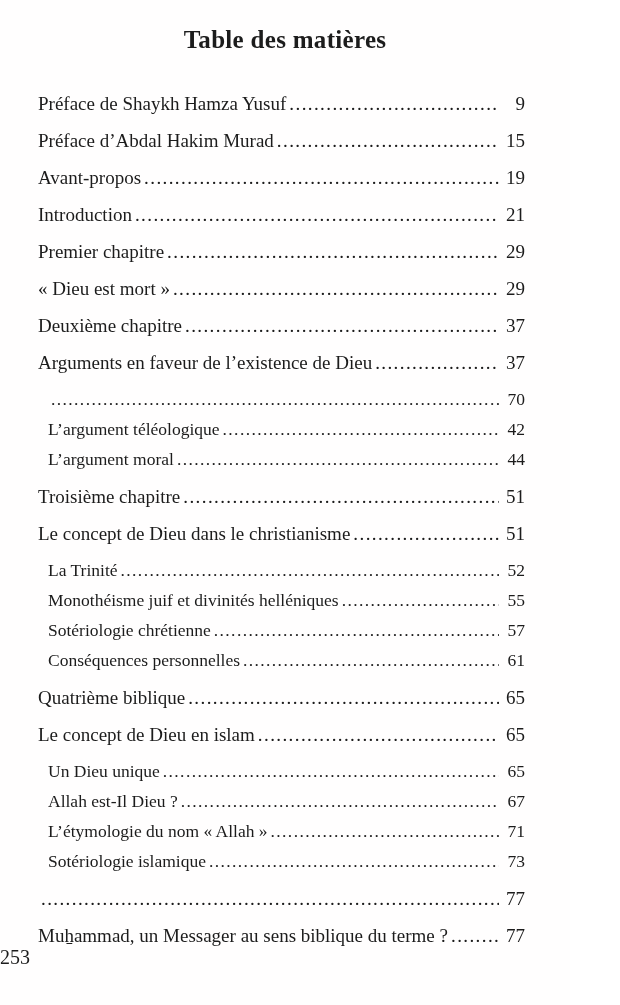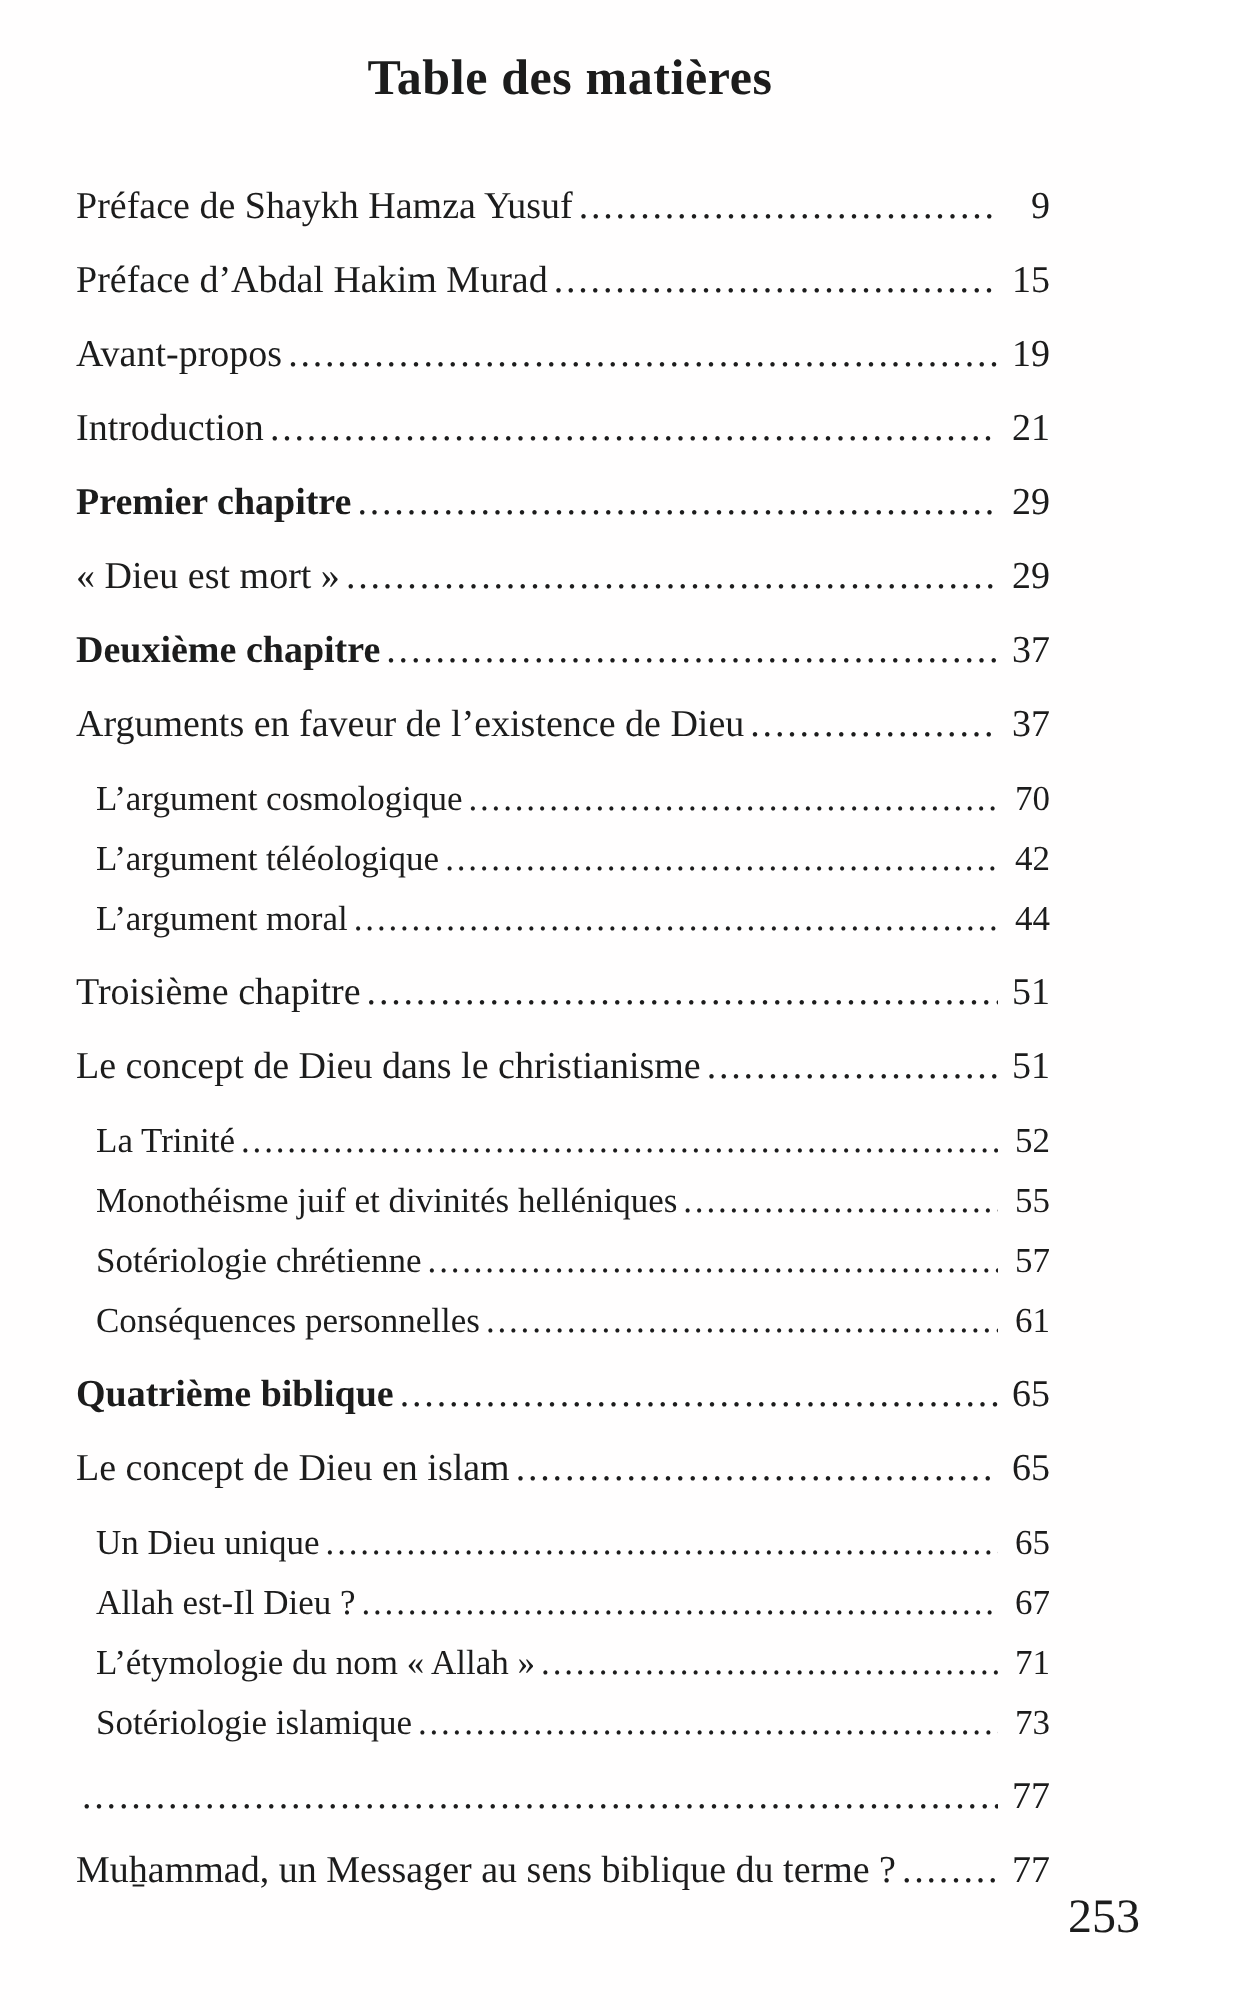--- a/index.html
+++ b/index.html
@@ -40,21 +40,21 @@
   .row.sub {
     font-size: 17.5px;
     line-height: 24px;
     margin-bottom: 6px;
     padding-left: 10px;
   }
   .row.sub + .row.main {
     margin-top: 13px;
   }
   .row.bold .label {
-    font-weight: bold;
+    font-weight: normal;
   }
   .label {
     flex: 0 0 auto;
     white-space: nowrap;
     text-align: right;
   }
   .dots {
     flex: 1 1 auto;
     min-width: 6px;
     overflow: hidden;
@@ -66,22 +66,22 @@
     flex: 0 0 auto;
     min-width: 23px;
     text-align: right;
     white-space: nowrap;
   }
   .footer {
     position: absolute;
     top: 946px;
     left: 0;
     right: 0;
-    text-align: right;
-    font-size: 24px;
+    text-align: left;
+    font-size: 20px;
   }
 </style>
 </head>
 <body>
 
 <div class="sheet">
   <h1 class="title">Table des matières</h1>
 
   <div class="toc">
   <div class="row main">
@@ -126,21 +126,20 @@
     <span class="pagenum">37</span>
   </div>
 
   <div class="row main">
     <span class="label">Arguments en faveur de l’existence de Dieu</span>
     <span class="dots">................................................................................................................................................................</span>
     <span class="pagenum">37</span>
   </div>
 
   <div class="row sub">
-    <span class="label">L’argument cosmologique</span>
     <span class="dots">................................................................................................................................................................</span>
     <span class="pagenum">70</span>
   </div>
 
   <div class="row sub">
     <span class="label">L’argument téléologique</span>
     <span class="dots">................................................................................................................................................................</span>
     <span class="pagenum">42</span>
   </div>
 

